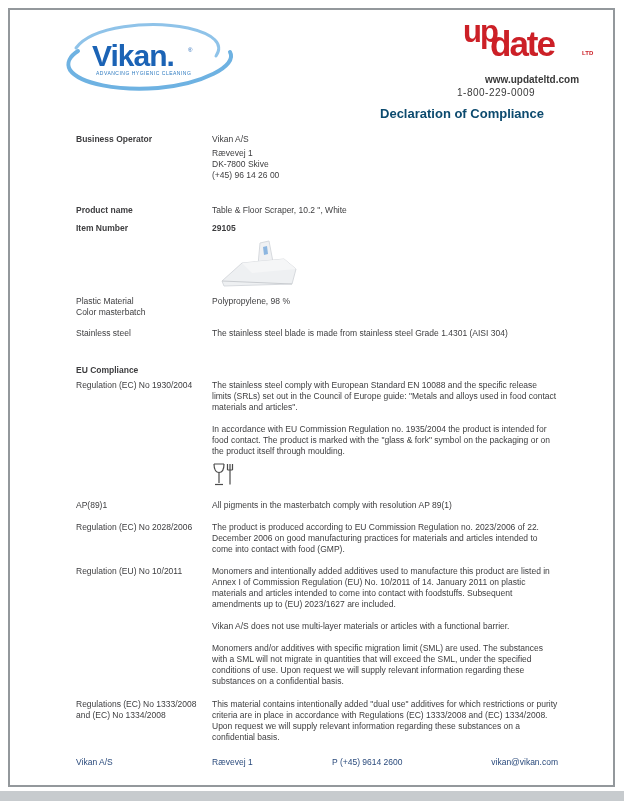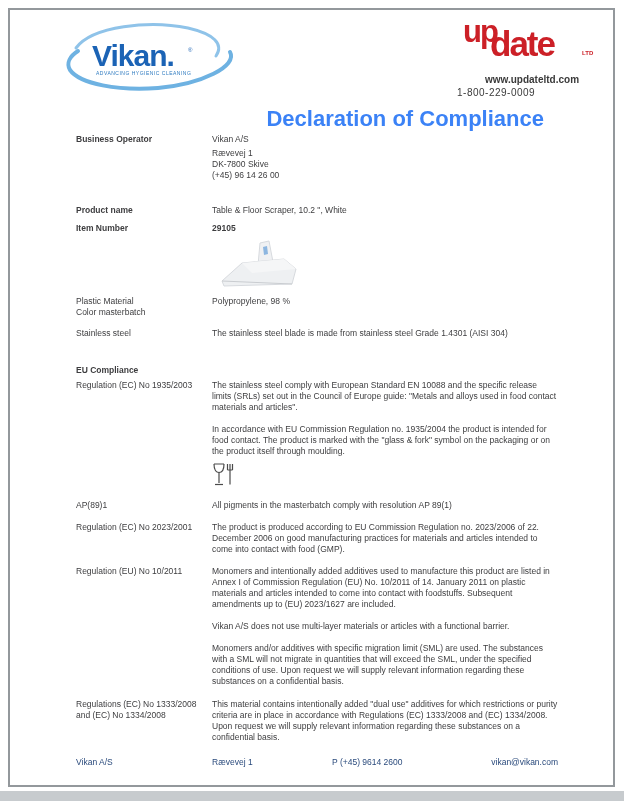--- a/index.html
+++ b/index.html
@@ -24,21 +24,21 @@
   .update-up   { position:absolute; left:6px;  top:-4px; font-size:31px; letter-spacing:-2px; }
   .update-date { position:absolute; left:33px; top:6px;  font-size:35px; letter-spacing:-2px; }
   .update-ltd  { position:absolute; left:125px; top:32px; font-size:6px; letter-spacing:0; }
   .update-web  { font-size:10px; font-weight:bold; color:#3a3a3a; text-align:center; margin-top:4px; }
   .update-phone{ font-size:10px; color:#3a3a3a; margin-top:2px; letter-spacing:0.5px; }
 
   
   .content { padding:0 55px 0 66px; }
   .doc-title {
     text-align:right; padding-right:14px; height:22px;
-    font-size:22px; font-weight:bold; color:#3b82f6;
+    font-size:13px; font-weight:bold; color:#0c4a6e;
   }
 
   .row { display:grid; grid-template-columns:136px 1fr; font-size:8.5px; line-height:11px; }
   .lbl  { padding-right:8px; }
   .lbl.bold { font-weight:bold; }
   .val p + p { margin-top:11px; }
 
   .mt3 {margin-top:3px;} .mt5{margin-top:5px;} .mt6{margin-top:6px;} .mt7{margin-top:7px;font-weight:bold;}
   .mt10{margin-top:10px;} .mt11{margin-top:11px;} .mt12{margin-top:12px;} .mt14{margin-top:14px;}
   .mt19{} .mt24{margin-top:24px;} .mt26{margin-top:26px;}
@@ -134,21 +134,21 @@
     </div>
 
     <div class="row mt10">
       <div class="lbl">Stainless steel</div>
       <div class="val">The stainless steel blade is made from stainless steel Grade 1.4301 (AISI 304)</div>
     </div>
 
     <div class="section-heading mt26">EU Compliance</div>
 
     <div class="row mt5">
-      <div class="lbl">Regulation (EC) No 1935/2003</div>
+      <div class="lbl">Regulation (EC) No 1930/2004</div>
       <div class="val">
         <p>The stainless steel comply with European Standard EN 10088 and the specific release limits (SRLs) set out in the Council of Europe guide: "Metals and alloys used in food contact materials and articles".</p>
         <p>In accordance with EU Commission Regulation no. 1935/2004 the product is intended for food contact. The product is marked with the "glass &amp; fork" symbol on the packaging or on the product itself through moulding.</p>
         <div class="glassfork">
           <svg width="22" height="26" viewBox="0 0 22 26" fill="none" stroke="#4a4a4a" stroke-width="1.2">
             <path d="M2 2 H12 M2 2 C2 8.5 4.5 10.5 7 10.5 C9.5 10.5 12 8.5 12 2"></path>
             <path d="M7 10.5 V21"></path>
             <path d="M3 22.5 H11"></path>
             <path d="M15.5 2 V8 M18 2 V8 M20.5 2 V8 M15.5 8 H20.5"></path>
             <path d="M18 8 V22.5"></path>
@@ -158,21 +158,21 @@
     </div>
 
     <div class="row mt12">
       <div class="lbl">AP(89)1</div>
       <div class="val">
         <p>All pigments in the masterbatch comply with resolution AP 89(1)</p>
       </div>
     </div>
 
     <div class="row mt11">
-      <div class="lbl">Regulation (EC) No 2023/2001</div>
+      <div class="lbl">Regulation (EC) No 2028/2006</div>
       <div class="val">
         <p>The product is produced according to EU Commission Regulation no. 2023/2006 of 22. December 2006 on good manufacturing practices for materials and articles intended to come into contact with food (GMP).</p>
       </div>
     </div>
 
     <div class="row mt11">
       <div class="lbl">Regulation (EU) No 10/2011</div>
       <div class="val">
         <p>Monomers and intentionally added additives used to manufacture this product are listed in Annex I of Commission Regulation (EU) No. 10/2011 of 14. January 2011 on plastic materials and articles intended to come into contact with foodstuffs. Subsequent amendments up to (EU) 2023/1627 are included.</p>
         <p>Vikan A/S does not use multi-layer materials or articles with a functional barrier.</p>

